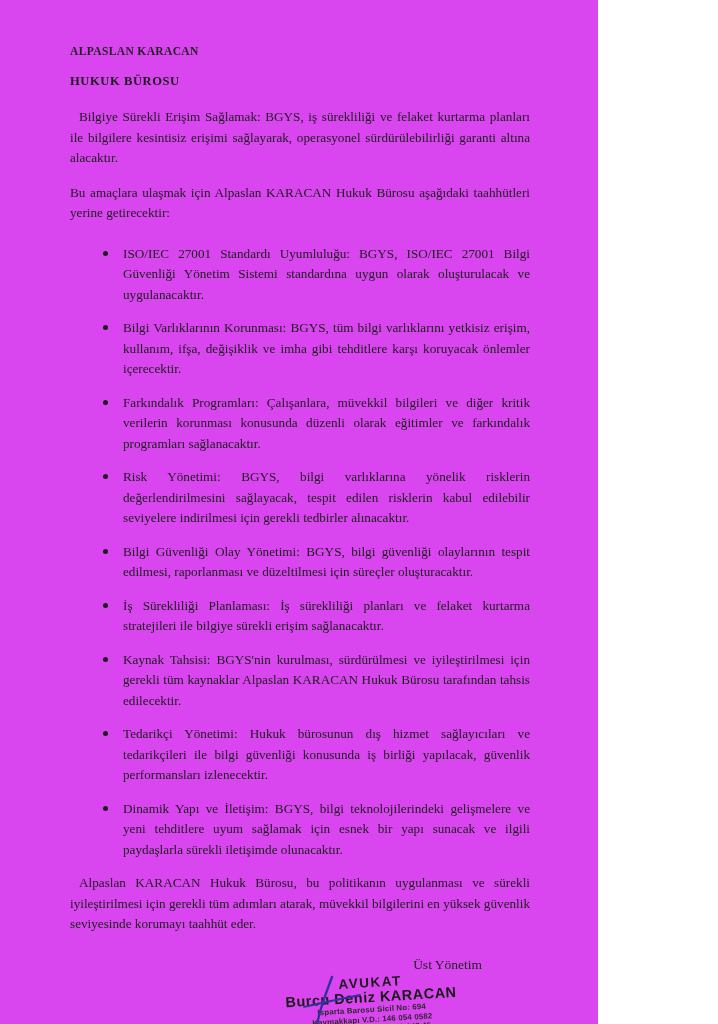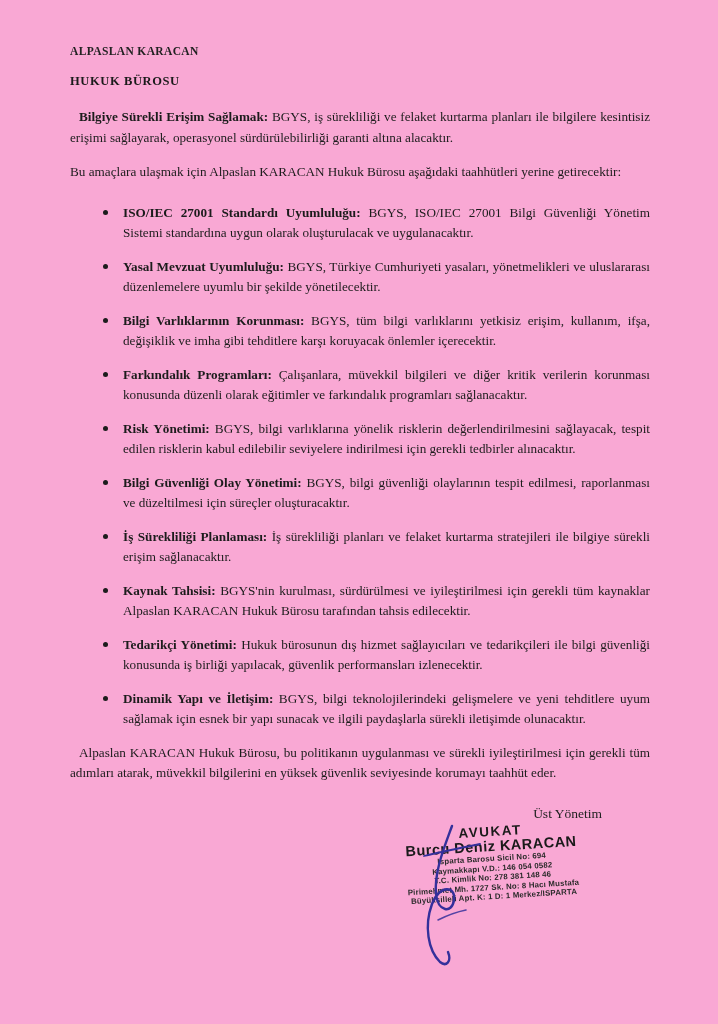--- a/index.html
+++ b/index.html
@@ -1,20 +1,20 @@
 <!DOCTYPE html>
 <html><head>
 <meta charset="utf-8">
 <style>
   html,body{margin:0;padding:0;background:#ffffff;}
   .page{
     position:relative;
-    width:718px;height:1024px;
+    width:598px;height:1024px;
     box-sizing:border-box;
-    background:#f9a8d4;
+    background:#d946ef;
     font-family:"Liberation Serif","DejaVu Serif",serif;
     color:#1c1c1c;
     overflow:hidden;
   }
   .content{
     position:absolute;left:70px;right:68px;top:44px;
   }
   .letterhead{margin-bottom:18px;}
   .lh1{
     font-family:"Liberation Serif",serif;
@@ -41,21 +41,21 @@
     margin:0 0 13px 0;
     padding-left:53px;
     font-size:13.2px;line-height:20.5px;
     text-align:justify;
   }
   ul.commitments li .dot{
     position:absolute;left:33px;top:7px;
     width:5px;height:5px;border-radius:50%;
     background:#1c1c1c;
   }
-  b.lead{font-weight:bold;}
+  b.lead{font-weight:normal;}
   .sig-area{
     position:relative;height:190px;margin-top:0;
   }
   .ust-yonetim{
     position:absolute;top:8px;right:48px;
     font-size:13.5px;color:#222;
   }
   .stamp{
     position:absolute;top:26px;right:28px;
     width:260px;text-align:center;
@@ -91,21 +91,20 @@
       <div class="lh1">ALPASLAN KARACAN</div>
       <div class="lh2">HUKUK BÜROSU</div>
     </div>
 
     <p class="para indent"><b class="lead">Bilgiye Sürekli Erişim Sağlamak:</b><span> BGYS, iş sürekliliği ve felaket kurtarma planları ile bilgilere kesintisiz erişimi sağlayarak, operasyonel sürdürülebilirliği garanti altına alacaktır.</span></p>
 
     <p class="para">Bu amaçlara ulaşmak için Alpaslan KARACAN Hukuk Bürosu aşağıdaki taahhütleri yerine getirecektir:</p>
 
     <ul class="commitments">
       <li><span class="dot"></span><b class="lead">ISO/IEC 27001 Standardı Uyumluluğu:</b><span> BGYS, ISO/IEC 27001 Bilgi Güvenliği Yönetim Sistemi standardına uygun olarak oluşturulacak ve uygulanacaktır.</span></li>
-      <li><span class="dot"></span><b class="lead">Yasal Mevzuat Uyumluluğu:</b><span> BGYS, Türkiye Cumhuriyeti yasaları, yönetmelikleri ve uluslararası düzenlemelere uyumlu bir şekilde yönetilecektir.</span></li>
       <li><span class="dot"></span><b class="lead">Bilgi Varlıklarının Korunması:</b><span> BGYS, tüm bilgi varlıklarını yetkisiz erişim, kullanım, ifşa, değişiklik ve imha gibi tehditlere karşı koruyacak önlemler içerecektir.</span></li>
       <li><span class="dot"></span><b class="lead">Farkındalık Programları:</b><span> Çalışanlara, müvekkil bilgileri ve diğer kritik verilerin korunması konusunda düzenli olarak eğitimler ve farkındalık programları sağlanacaktır.</span></li>
       <li><span class="dot"></span><b class="lead">Risk Yönetimi:</b><span> BGYS, bilgi varlıklarına yönelik risklerin değerlendirilmesini sağlayacak, tespit edilen risklerin kabul edilebilir seviyelere indirilmesi için gerekli tedbirler alınacaktır.</span></li>
       <li><span class="dot"></span><b class="lead">Bilgi Güvenliği Olay Yönetimi:</b><span> BGYS, bilgi güvenliği olaylarının tespit edilmesi, raporlanması ve düzeltilmesi için süreçler oluşturacaktır.</span></li>
       <li><span class="dot"></span><b class="lead">İş Sürekliliği Planlaması:</b><span> İş sürekliliği planları ve felaket kurtarma stratejileri ile bilgiye sürekli erişim sağlanacaktır.</span></li>
       <li><span class="dot"></span><b class="lead">Kaynak Tahsisi:</b><span> BGYS'nin kurulması, sürdürülmesi ve iyileştirilmesi için gerekli tüm kaynaklar Alpaslan KARACAN Hukuk Bürosu tarafından tahsis edilecektir.</span></li>
       <li><span class="dot"></span><b class="lead">Tedarikçi Yönetimi:</b><span> Hukuk bürosunun dış hizmet sağlayıcıları ve tedarikçileri ile bilgi güvenliği konusunda iş birliği yapılacak, güvenlik performansları izlenecektir.</span></li>
       <li><span class="dot"></span><b class="lead">Dinamik Yapı ve İletişim:</b><span> BGYS, bilgi teknolojilerindeki gelişmelere ve yeni tehditlere uyum sağlamak için esnek bir yapı sunacak ve ilgili paydaşlarla sürekli iletişimde olunacaktır.</span></li>
     </ul>
 

